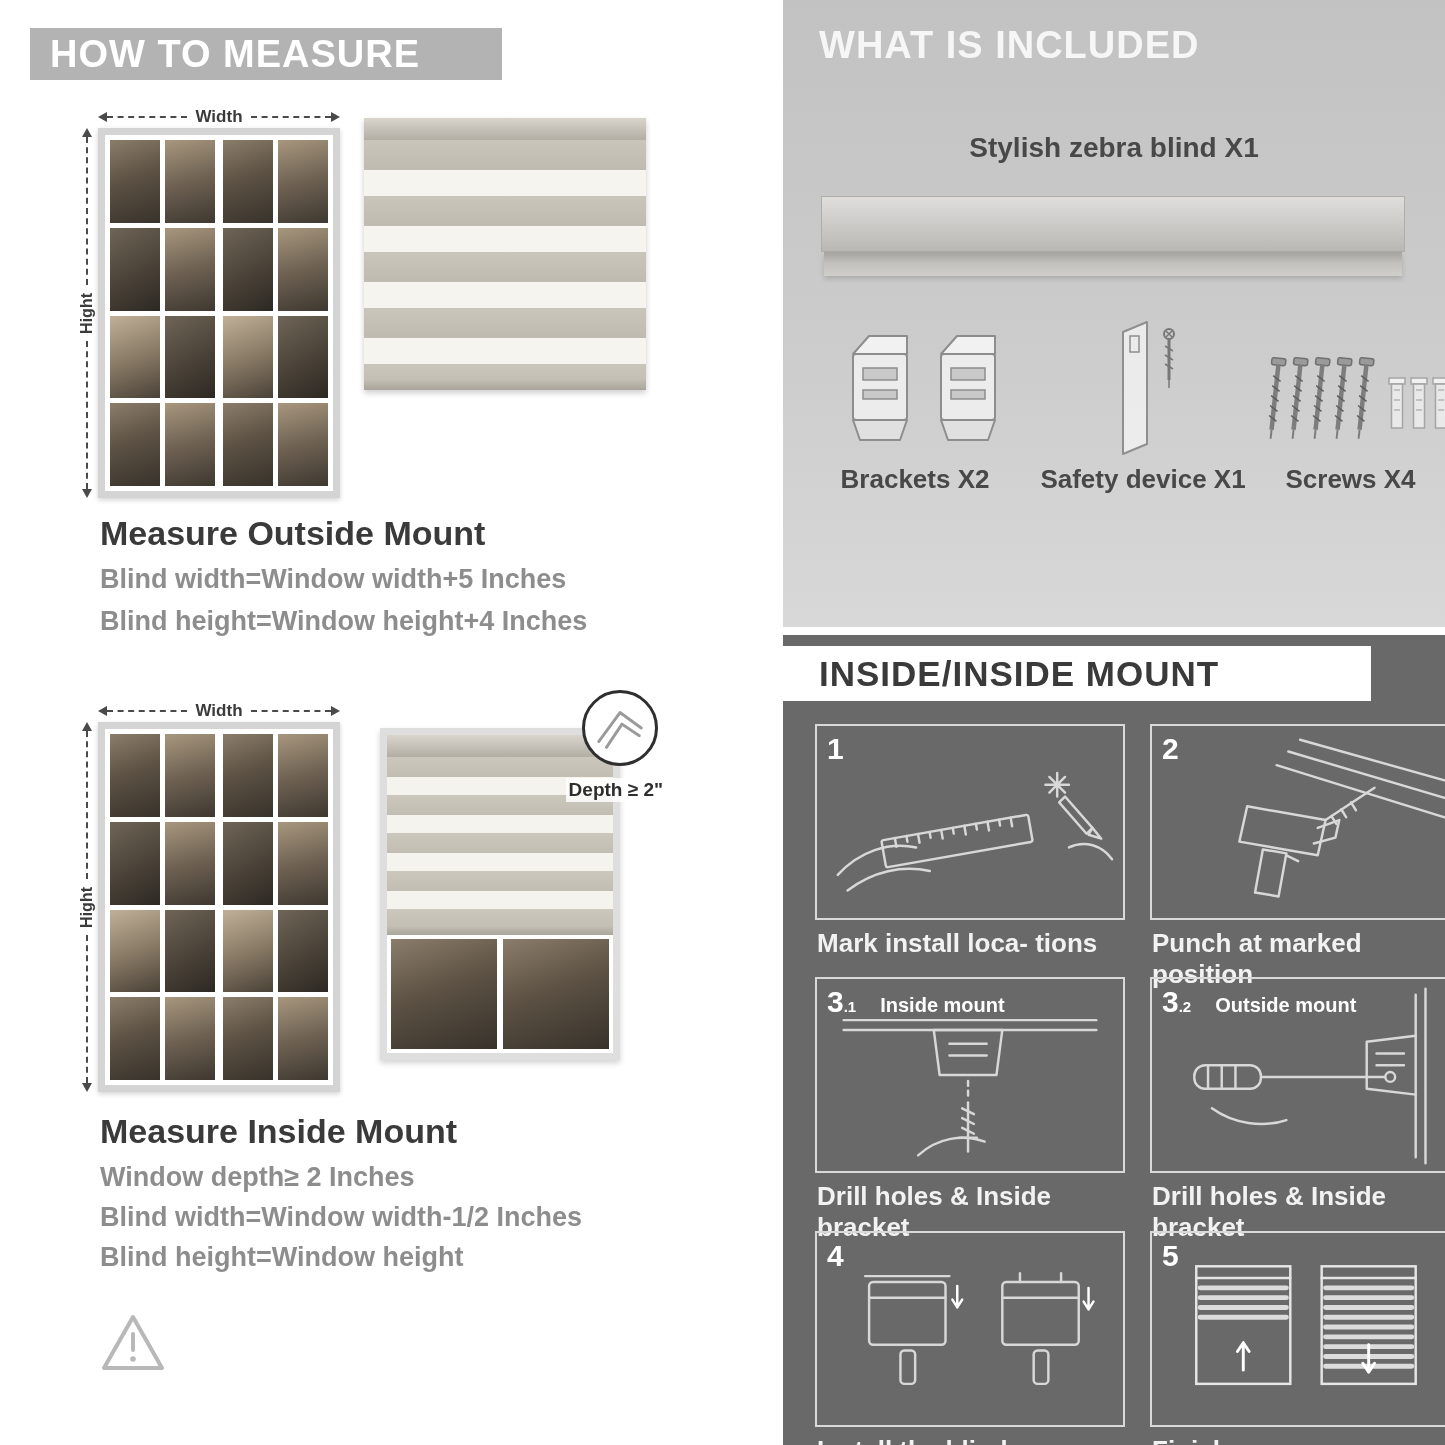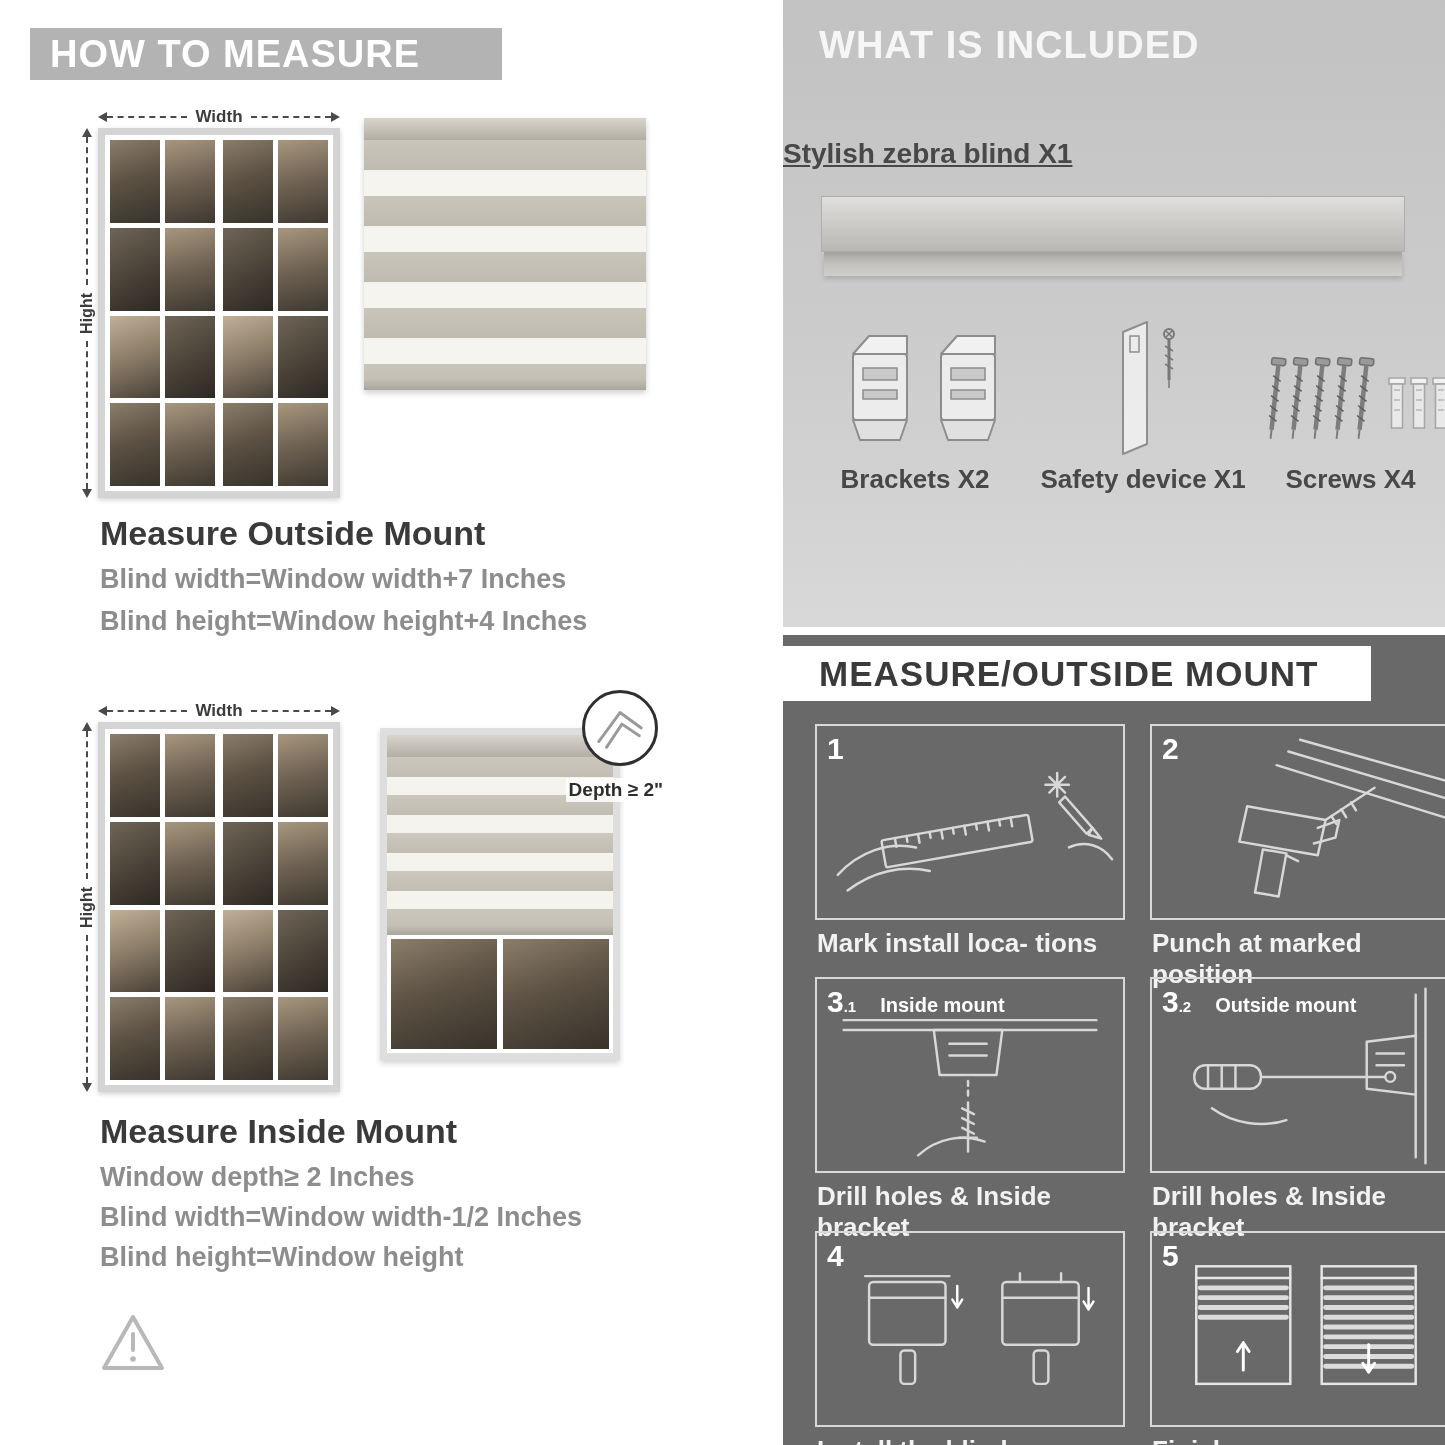--- a/index.html
+++ b/index.html
@@ -68,22 +68,22 @@
 
   .warning { position:absolute; left:100px; top:1312px; width:540px; display:flex; gap:20px; align-items:flex-start; }
   .warn-text { font-size:20px; line-height:1.45; color:#9f9f9f; width:440px; }
 
   
   .right { width:722px; height:1445px; display:flex; flex-direction:column; }
 
   .included { position:relative; height:627px; background:linear-gradient(180deg,#c2c2c2 0%,#cccccc 55%,#d8d8d8 100%); }
   .included-header { position:absolute; left:36px; top:24px; font-size:38px; font-weight:bold;
     color:rgba(255,255,255,.85); letter-spacing:1px; }
-  .blind-title { position:absolute; left:0; top:138px; width:100%; text-align:left;
-    font-size:28px; font-weight:bold; color:#484848;text-decoration:underline; }
+  .blind-title { position:absolute; left:0; top:132px; width:100%; text-align:center;
+    font-size:28px; font-weight:bold; color:#484848; }
   .headrail { position:absolute; left:38px; right:40px; top:196px; }
   .hr-top { height:56px; background:linear-gradient(180deg,#e0dfdd 0%,#cbc9c6 55%,#b9b7b3 100%);
     box-shadow:inset 0 0 0 1px #b0aeaa; }
   .hr-bottom { height:24px; margin:0 3px; background:linear-gradient(180deg,#a5a39f,#c2c0bc 45%,#d1cfcc);
     box-shadow:0 3px 5px rgba(0,0,0,.15); }
   .brackets-art { position:absolute; left:62px; top:328px; }
   .safety-art   { position:absolute; left:318px; top:318px; }
   .screws-art   { position:absolute; left:478px; top:352px; }
   .plabel { position:absolute; top:464px; font-size:26px; font-weight:bold; color:#484848; text-align:center; }
   .p1 { left:32px;  width:200px; }
@@ -166,21 +166,21 @@
       </div>
     </div>
 
     <div class="blind1">
       <div class="cassette"></div>
       <div class="bbody"></div>
       <div class="brail"></div>
     </div>
 
     <h2 class="mheading h-outside">Measure Outside Mount</h2>
-    <p class="spec spec-o1">Blind width=Window width+7 Inches</p>
+    <p class="spec spec-o1">Blind width=Window width+5 Inches</p>
     <p class="spec spec-o2">Blind height=Window height+4 Inches</p>
 
     <div class="winfig winfig2">
       <div class="wf-top">
         <div class="wf-corner"></div>
         <div class="harrow">
           <span class="ah ah-l"></span>
           <span class="line"></span>
           <span class="alabel">Width</span>
           <span class="line"></span>
@@ -339,21 +339,21 @@
 
       <div class="plabel p1">Brackets X2</div>
       <div class="plabel p2">Safety device X1</div>
       <div class="plabel p3">Screws X4</div>
     </div>
 
     <div class="gap"></div>
 
     <div class="mount">
       <div class="mount-header">
-        <span>MEASURE/OUTSIDE MOUNT</span>
+        <span>INSIDE/INSIDE MOUNT</span>
       </div>
 
       <div class="step-panel sp1">
         <div class="step-num">
           <span class="n">1</span>
             <span class="sub"></span>
           <span class="stitle"></span>
         </div>
         <svg class="step-art" viewBox="0 0 310 196">
           <g stroke="#d8d8d8" stroke-width="2.5" fill="none" stroke-linecap="round" stroke-linejoin="round">

